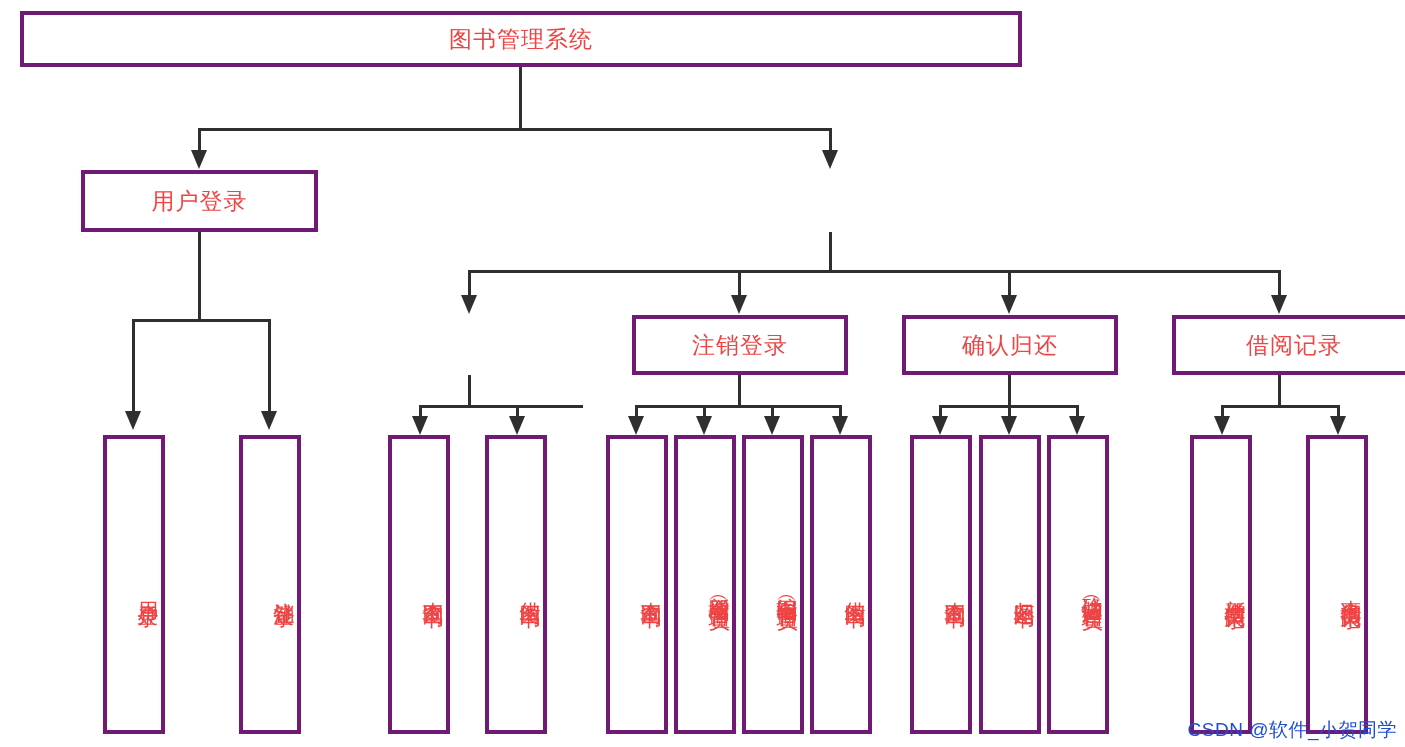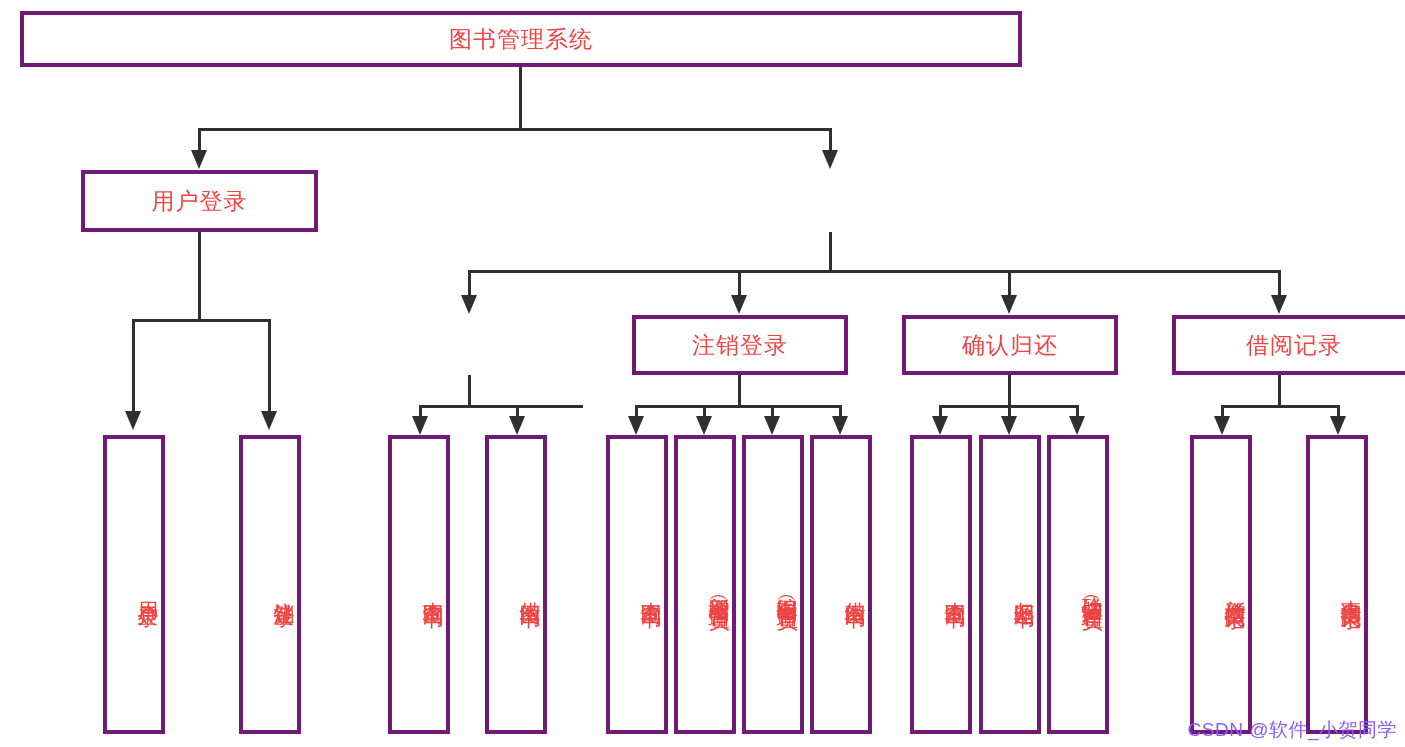--- a/index.html
+++ b/index.html
@@ -68,21 +68,21 @@
     border-left: 8px solid transparent;
     border-right: 8px solid transparent;
     border-top: 19px solid #2f2f2f;
   }
   
   #watermark {
     position: absolute;
     right: 8px;
     bottom: 4px;
     font-size: 19px;
-    color: #8b5cf6;
+    color: #1d4ed8;
     white-space: nowrap;
     letter-spacing: 0.5px;
   }
 </style>
 </head>
 <body>
 
 <div id="canvas">
 
   <div class="node root" style="left:20px; top:11px; width:1002px; height:56px;">

